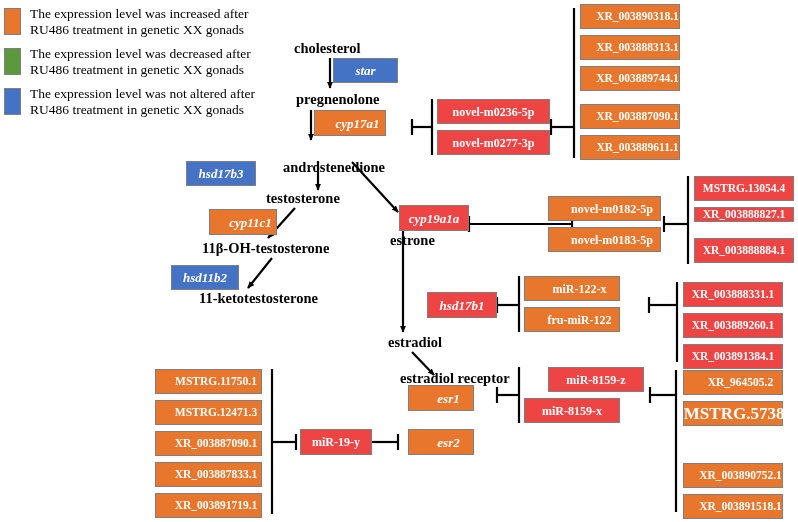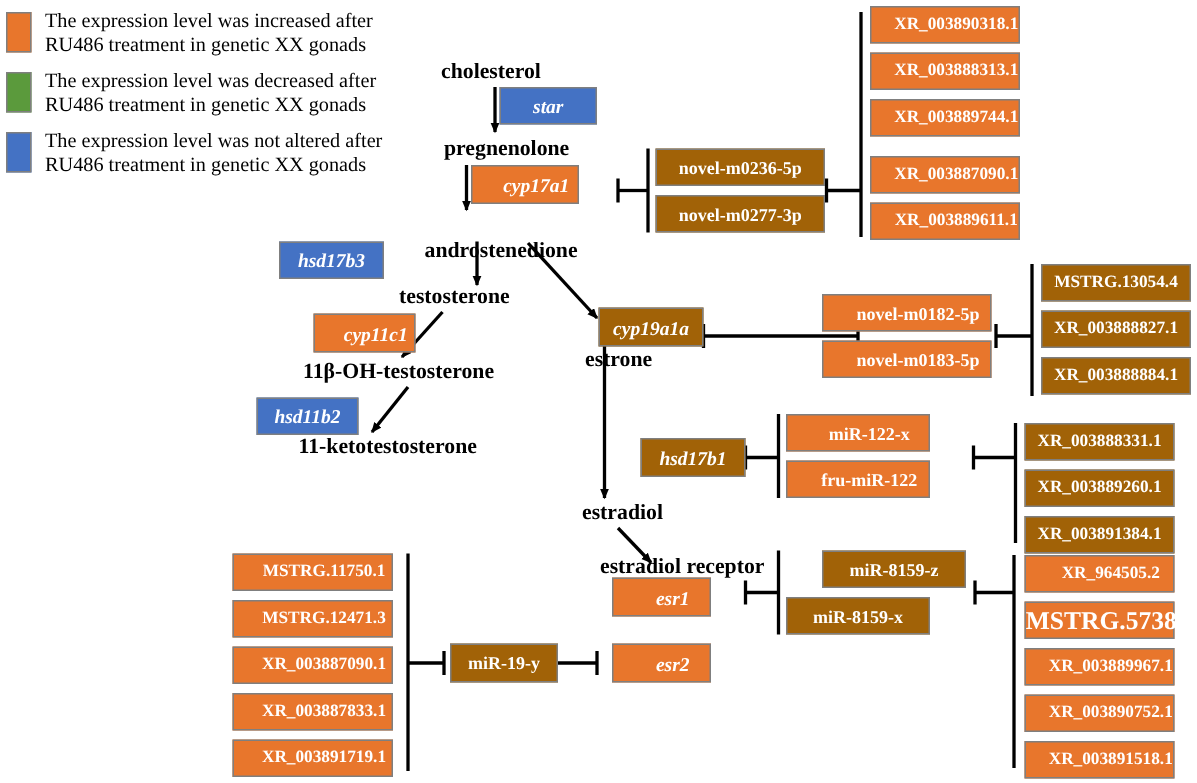--- a/index.html
+++ b/index.html
@@ -17,21 +17,21 @@
     position:absolute;box-sizing:border-box;
     display:flex;align-items:center;justify-content:center;
     border:1px solid #7f7f7f;
     color:#ffffff;
     font-weight:bold;
     text-align:center;
     line-height:1;
     white-space:nowrap;
   }
   .box.orange{background:#E8762C;padding-left:15px;}
-  .box.green {background:#a16207;}
+  .box.green {background:#ef4444;}
   .box.blue  {background:#4472C4;}
   .box.ital{font-style:italic;}
 
   
   .meta{
     position:absolute;color:#000;font-weight:bold;
     white-space:nowrap;line-height:1;
   }
 
   
@@ -168,30 +168,29 @@
 
   <div class="box green" style="left:300px;top:429px;width:72px;height:26px;font-size:12px;">miR-19-y</div>
 
   <div class="box orange" style="left:580px;top:4px;width:100px;height:25px;font-size:11.5px;">XR_003890318.1</div>
   <div class="box orange" style="left:580px;top:35px;width:100px;height:25px;font-size:11.5px;">XR_003888313.1</div>
   <div class="box orange" style="left:580px;top:66px;width:100px;height:25px;font-size:11.5px;">XR_003889744.1</div>
   <div class="box orange" style="left:580px;top:104px;width:100px;height:25px;font-size:11.5px;">XR_003887090.1</div>
   <div class="box orange" style="left:580px;top:135px;width:100px;height:25px;font-size:11.5px;">XR_003889611.1</div>
 
   <div class="box green" style="left:694px;top:176px;width:100px;height:25px;font-size:11.5px;">MSTRG.13054.4</div>
-  <div class="box green" style="left:694px;top:207px;width:100px;height:25px;font-size:11.5px;">XR_003888827.1</div>
+  <div class="box green" style="left:694px;top:207px;width:100px;height:15px;font-size:11.5px;">XR_003888827.1</div>
   <div class="box green" style="left:694px;top:238px;width:100px;height:25px;font-size:11.5px;">XR_003888884.1</div>
 
   <div class="box green" style="left:683px;top:282px;width:100px;height:25px;font-size:11.5px;">XR_003888331.1</div>
   <div class="box green" style="left:683px;top:313px;width:100px;height:25px;font-size:11.5px;">XR_003889260.1</div>
   <div class="box green" style="left:683px;top:344px;width:100px;height:25px;font-size:11.5px;">XR_003891384.1</div>
 
   <div class="box orange" style="left:683px;top:370px;width:100px;height:25px;font-size:11.5px;">XR_964505.2</div>
   <div class="box orange" style="left:683px;top:401px;width:100px;height:25px;font-size:17px;">MSTRG.5738.1</div>
-  <div class="box orange" style="left:683px;top:432px;width:100px;height:25px;font-size:11.5px;">XR_003889967.1</div>
   <div class="box orange" style="left:683px;top:463px;width:100px;height:25px;font-size:11.5px;">XR_003890752.1</div>
   <div class="box orange" style="left:683px;top:494px;width:100px;height:25px;font-size:11.5px;">XR_003891518.1</div>
 
   <div class="box orange" style="left:155px;top:369px;width:107px;height:25px;font-size:11.5px;">MSTRG.11750.1</div>
   <div class="box orange" style="left:155px;top:400px;width:107px;height:25px;font-size:11.5px;">MSTRG.12471.3</div>
   <div class="box orange" style="left:155px;top:431px;width:107px;height:25px;font-size:11.5px;">XR_003887090.1</div>
   <div class="box orange" style="left:155px;top:462px;width:107px;height:25px;font-size:11.5px;">XR_003887833.1</div>
   <div class="box orange" style="left:155px;top:493px;width:107px;height:25px;font-size:11.5px;">XR_003891719.1</div>
 
 </div>

